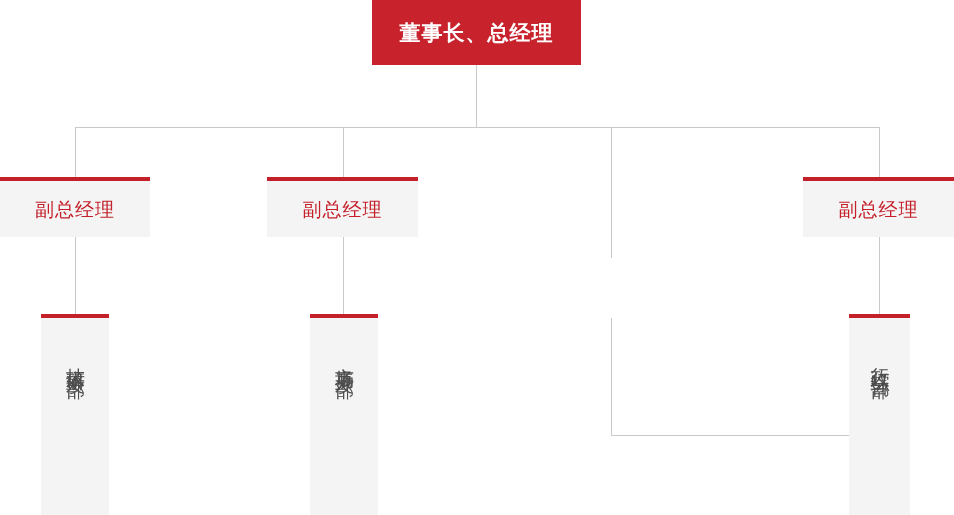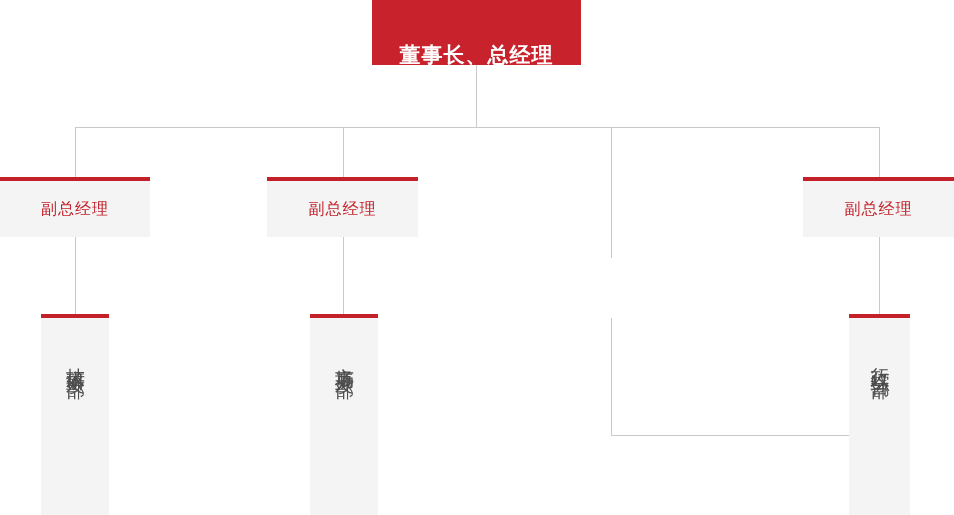--- a/index.html
+++ b/index.html
@@ -34,21 +34,21 @@
 
   
   .box-top {
     position: absolute;
     left: 372px;
     top: 0px;
     width: 209px;
     height: 65px;
     background: #c8232c;
     display: flex;
-    align-items: flex-end;
+    align-items: center;
     justify-content: center;
     box-sizing: border-box;
   }
   .box-top-label {
     color: #ffffff;
     font-size: 21px;
     font-weight: bold;
     letter-spacing: 1px;
     line-height: 1;
     white-space: nowrap;
@@ -61,21 +61,21 @@
     height: 60px;
     background: #f4f4f4;
     border-top: 4px solid #c3202a;
     display: flex;
     align-items: center;
     justify-content: center;
     box-sizing: border-box;
   }
   .box-officer-label {
     color: #c3202a;
-    font-size: 16px;
+    font-size: 19px;
     letter-spacing: 1px;
     line-height: 1;
     white-space: nowrap;
   }
 
   
   .box-finance {
     position: absolute;
     left: 536px;
     top: 258px;

